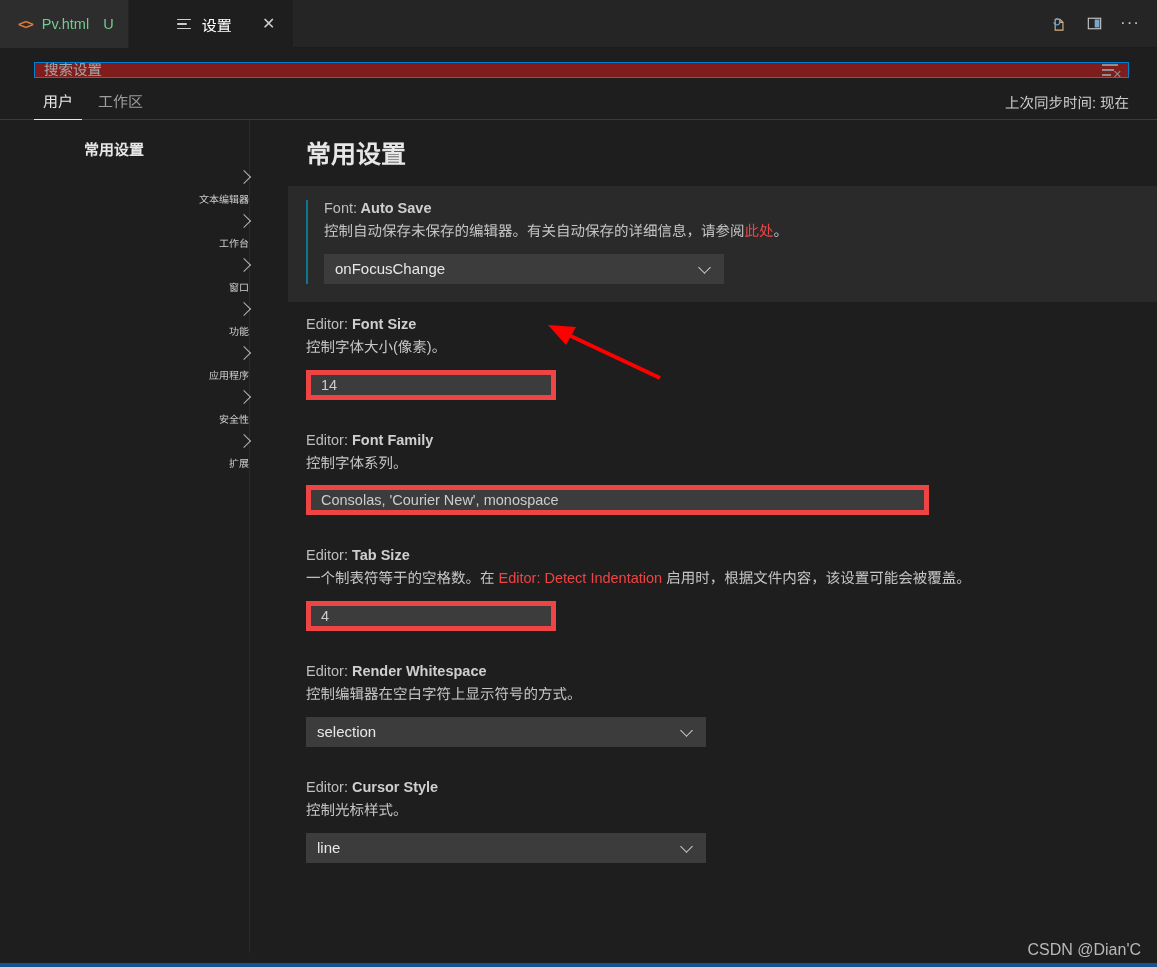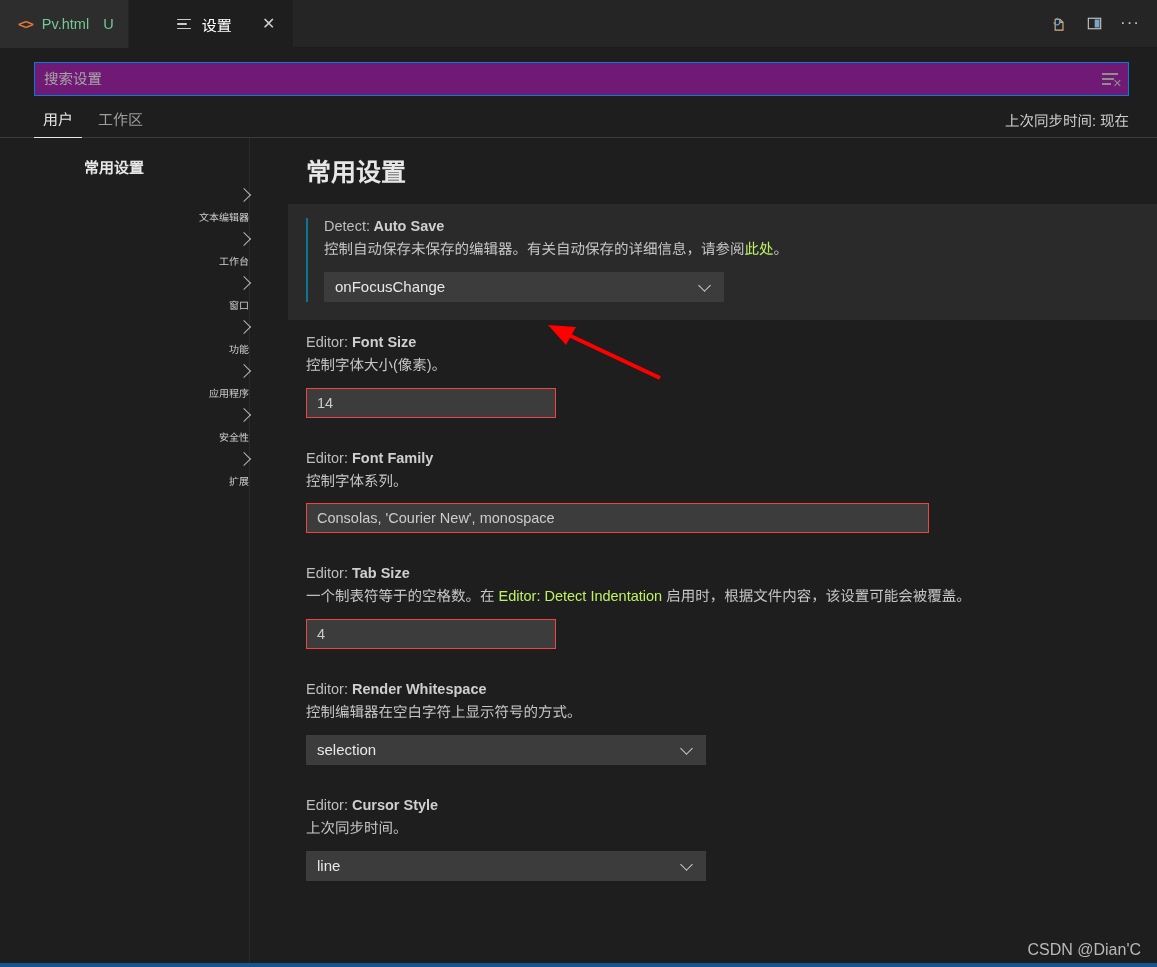--- a/index.html
+++ b/index.html
@@ -95,22 +95,22 @@
   .act-icon { width: 22px; height: 22px; display: inline-flex; align-items: center; justify-content: center; }
   .ellipsis-icon { font-size: 17px; letter-spacing: 1px; line-height: 0.6; }
 
   
   .search-row {
     padding: 14px 28px 0 34px;
     background: #1e1e1e;
   }
   .search-wrap {
     position: relative;
-    height: 34px;
-    background: #701a75;
+    height: 16px;
+    background: #7f1d1d;
     border: 1px solid #007fd4;
     display: flex;
     align-items: center;
   }
   .search-input {
     flex: 1;
     background: transparent;
     border: 0;
     outline: none;
     color: #cccccc;
@@ -232,21 +232,21 @@
     margin-bottom: 5px;
   }
   .setting-title .cat { font-weight: normal; color: #bdbdbd; }
   .setting-desc {
     font-size: 14.5px;
     color: #c5c5c5;
     line-height: 1.5;
     margin-bottom: 11px;
     max-width: 830px;
   }
-  .setting-desc a { color: #bef264; text-decoration: none; }
+  .setting-desc a { color: #ef4444; text-decoration: none; }
   .control-select {
     position: relative;
     width: 400px;
     height: 30px;
     background: #3c3c3c;
     color: #e7e7e7;
     font-size: 15px;
     display: flex;
     align-items: center;
     padding: 0 10px;
@@ -258,21 +258,21 @@
     width: 9px; height: 9px;
     border-right: 1.6px solid #cfcfcf;
     border-bottom: 1.6px solid #cfcfcf;
     transform: rotate(45deg);
     top: 8px;
   }
   .control-input {
     width: 250px;
     height: 30px;
     background: #3c3c3c;
-    border: 1px solid #ef4444;
+    border: 5px solid #ef4444;
     color: #cccccc;
     font-size: 14.5px;
     padding: 0 10px;
     outline: none;
     font-family: "Liberation Sans", "DejaVu Sans", sans-serif;
   }
   .control-input.wide { width: 623px; }
 
   
   .annotation-layer {
@@ -397,21 +397,21 @@
       </div>
     </div>
 
     <div class="settings">
       <div class="settings-header">常用设置</div>
 
       <div class="setting-row modified">
         <div class="setting-inner">
 
           <div class="setting-title">
-            <span class="cat">Detect:</span>
+            <span class="cat">Font:</span>
             <span>Auto Save</span>
           </div>
           <div class="setting-desc">
             <span>控制自动保存未保存的编辑器。有关自动保存的详细信息，请参阅</span><a href="#">此处</a><span>。</span>
           </div>
           <div class="control-select">
             <span>onFocusChange</span>
             <span class="chev-down"></span>
           </div>
         </div>
@@ -456,21 +456,21 @@
           <span>selection</span>
           <span class="chev-down"></span>
         </div>
       </div>
 
       <div class="setting-row">
         <div class="setting-title">
           <span class="cat">Editor:</span>
           <span>Cursor Style</span>
         </div>
-        <div class="setting-desc">上次同步时间。</div>
+        <div class="setting-desc">控制光标样式。</div>
         <div class="control-select">
           <span>line</span>
           <span class="chev-down"></span>
         </div>
       </div>
 
     </div>
   </div>
 
   <div class="annotation-layer">

